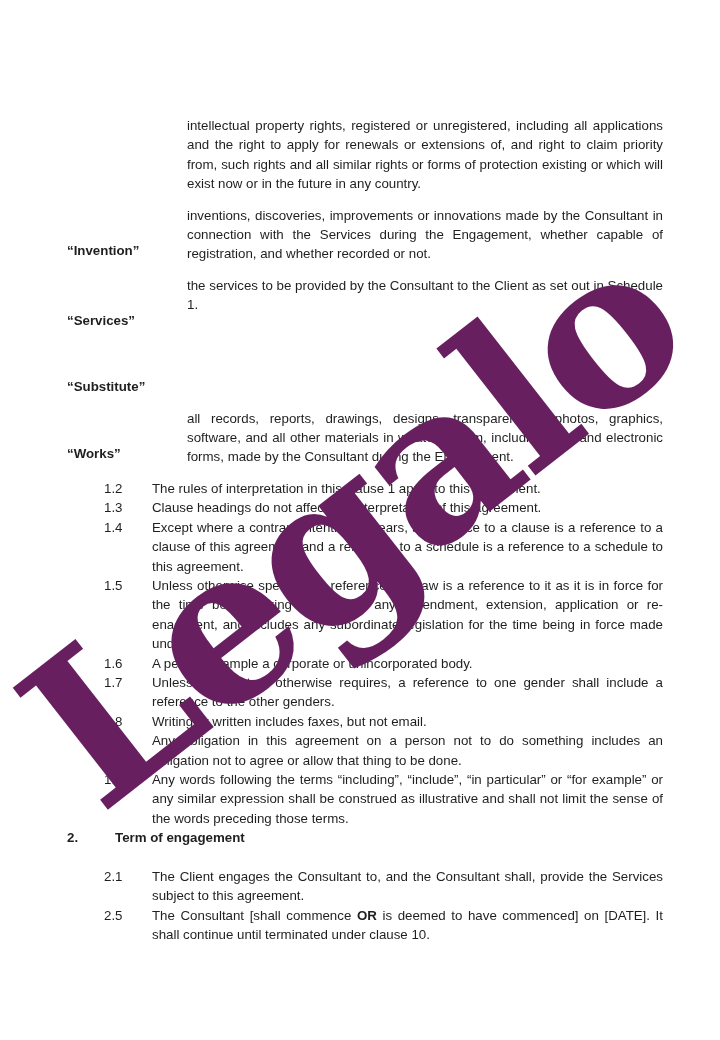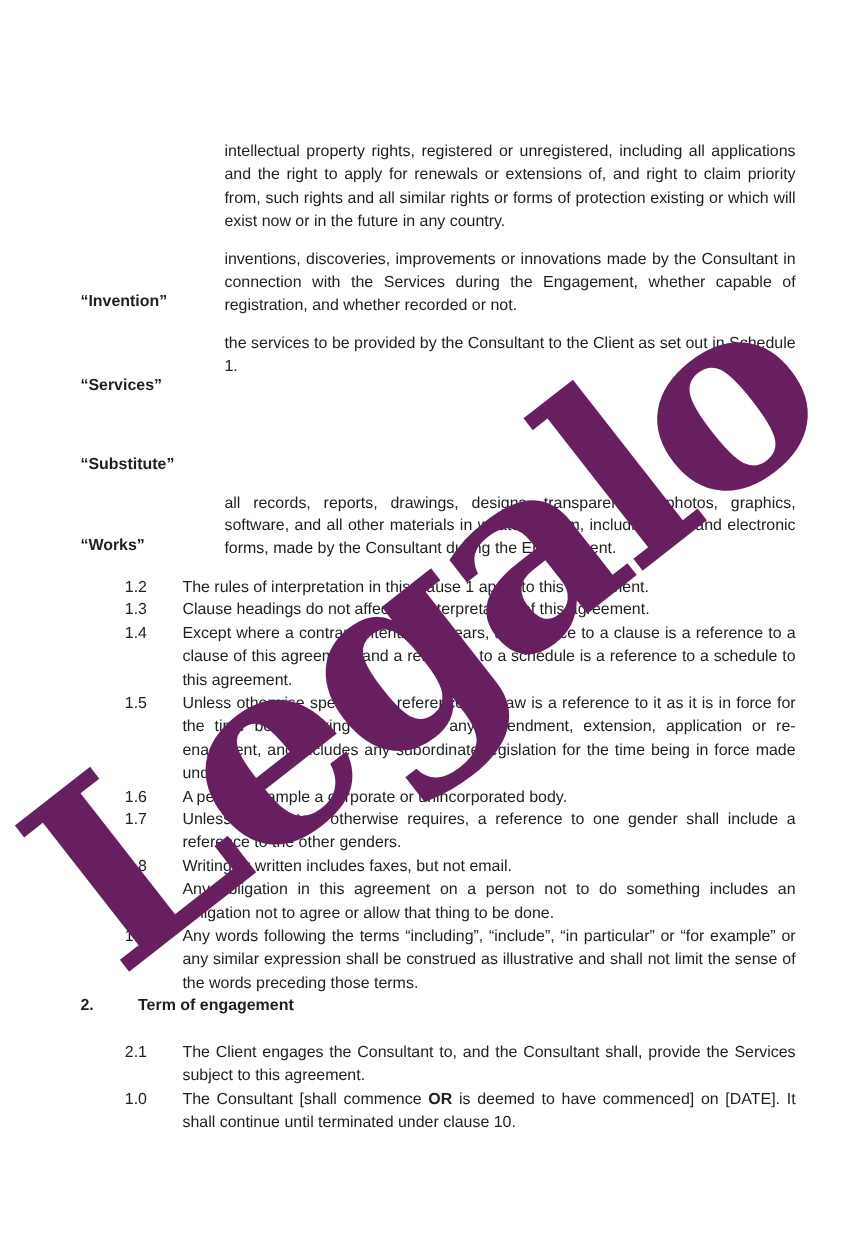--- a/index.html
+++ b/index.html
@@ -116,20 +116,20 @@
     <div class="heading-row">
       <div class="clause-num">2.</div>
       <div class="heading-text">Term of engagement</div>
     </div>
 
     <div class="clause-row">
       <div class="clause-num">2.1</div>
       <div class="clause-text">The Client engages the Consultant to, and the Consultant shall, provide the Services subject to this agreement.</div>
     </div>
     <div class="clause-row">
-      <div class="clause-num">1.0</div>
+      <div class="clause-num">2.5</div>
       <div class="clause-text"><span>The Consultant [shall commence </span><span class="b">OR</span><span> is deemed to have commenced] on [DATE]. It shall continue until terminated under clause 10.</span></div>
     </div>
 
   </div>
 
   <div class="watermark">Legalo</div>
 </div>
 
 </body></html>

